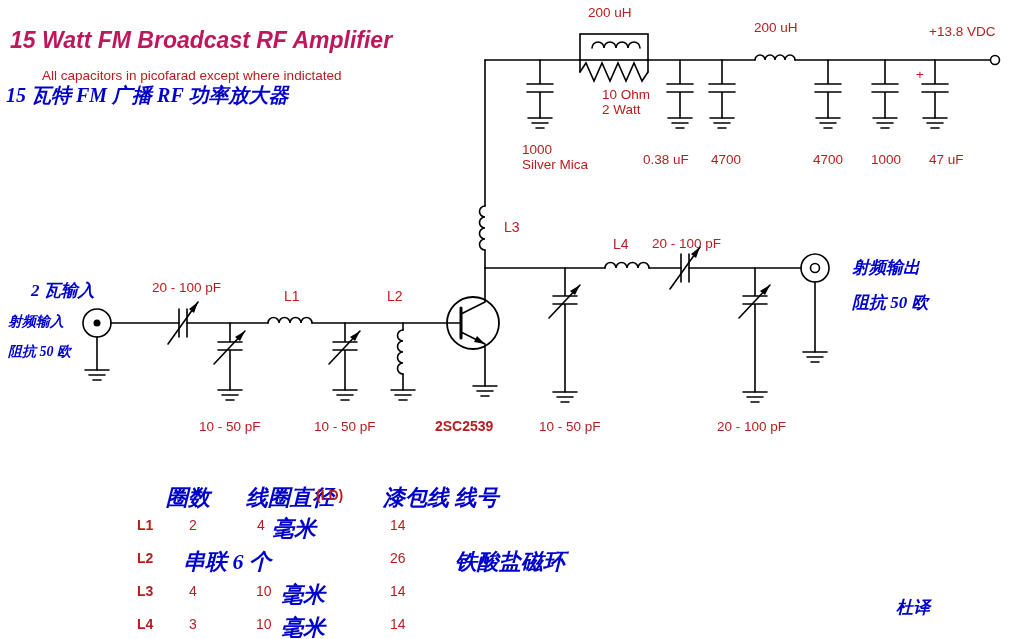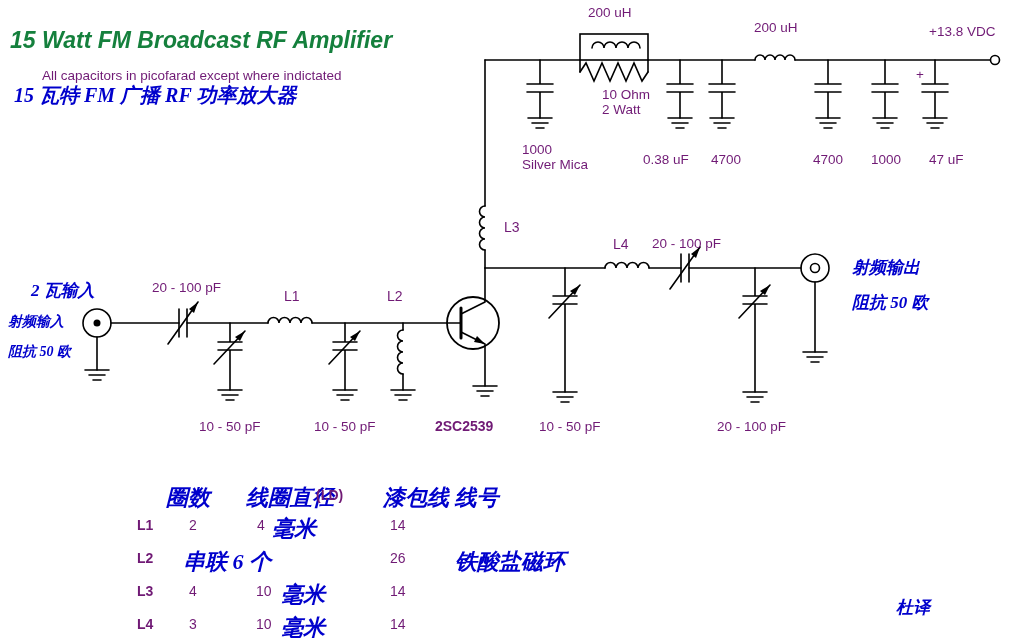--- a/index.html
+++ b/index.html
@@ -1,21 +1,21 @@
 <!DOCTYPE html>
 <html><head>
 <meta charset="utf-8">
 <style>
   html,body{margin:0;padding:0;background:#fff;}
   .stage{position:relative;width:1016px;height:639px;background:#ffffff;overflow:hidden;
          font-family:"Liberation Sans",sans-serif;}
   .stage svg{position:absolute;left:0;top:0;}
-  .lbl{position:absolute;white-space:nowrap;color:#701a75;font-size:13.5px;line-height:1.15;}
+  .lbl{position:absolute;white-space:nowrap;color:#b91c1c;font-size:13.5px;line-height:1.15;}
   .cn{font-family:"Liberation Serif",serif;font-style:italic;font-weight:bold;color:#0000cc;}
-  .t-en{font-size:23px;font-weight:bold;font-style:italic;color:#15803d;}
+  .t-en{font-size:23px;font-weight:bold;font-style:italic;color:#be185d;}
   .t-cn{font-size:20px;}
   .sz14{font-size:14px;}
   .sz15{font-size:14px;}
   .sz16{font-size:22px;}
   .sz17{font-size:17px;}
   .bold{font-weight:bold;}
 </style>
 </head>
 <body>
 
@@ -161,21 +161,21 @@
         <circle cx="815" cy="268" r="4.5"></circle>
         <path d="M815,282 V352"></path>
         <use href="#gnd" x="815" y="352"></use>
       </g>
 
     </g>
   </svg>
 
   <div class="lbl t-en" style="left:10px;top:27px;">15 Watt FM Broadcast RF Amplifier</div>
   <div class="lbl" style="left:42px;top:60px;margin-top:8px;">All capacitors in picofarad except where indictated</div>
-  <div class="lbl cn t-cn" style="left:14px;top:84px;">15 瓦特 FM 广播 RF 功率放大器</div>
+  <div class="lbl cn t-cn" style="left:6px;top:84px;">15 瓦特 FM 广播 RF 功率放大器</div>
 
   <div class="lbl" style="left:588px;top:5px;">200 uH</div>
   <div class="lbl" style="left:602px;top:87px;">10 Ohm</div>
   <div class="lbl" style="left:602px;top:102px;">2 Watt</div>
   <div class="lbl" style="left:754px;top:20px;">200 uH</div>
   <div class="lbl" style="left:929px;top:24px;">+13.8 VDC</div>
 
   <div class="lbl" style="left:522px;top:142px;">1000</div>
   <div class="lbl" style="left:522px;top:157px;">Silver Mica</div>
   <div class="lbl" style="left:643px;top:152px;">0.38 uF</div>

